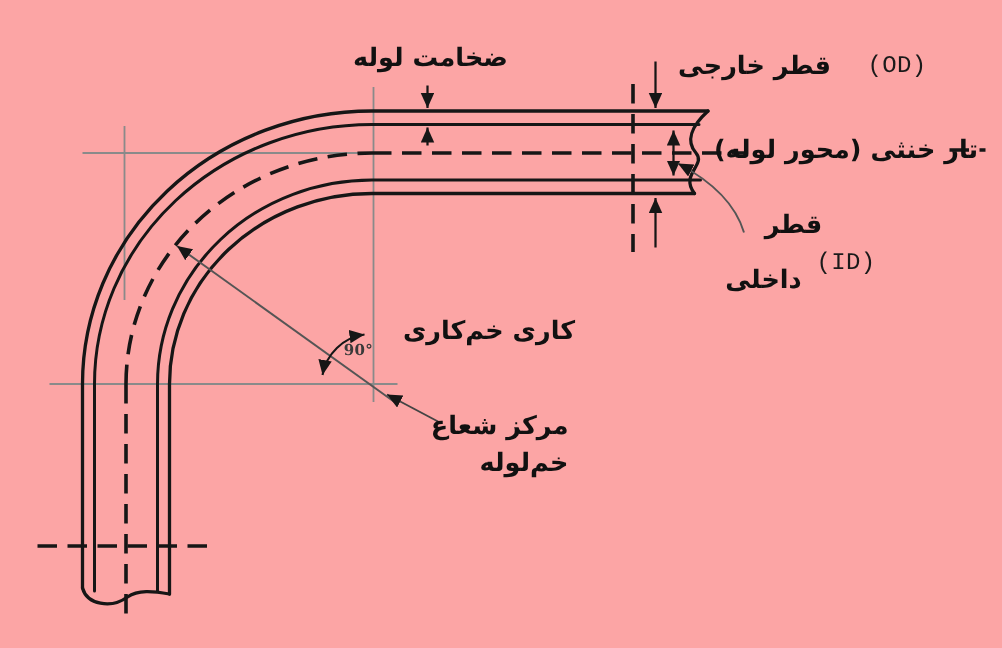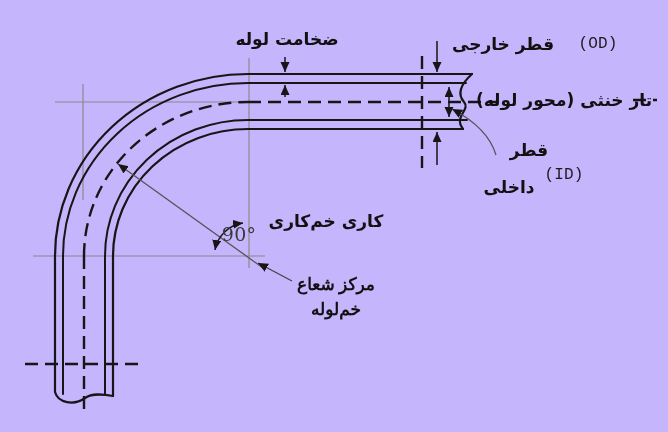--- a/index.html
+++ b/index.html
@@ -1,35 +1,35 @@
 <!DOCTYPE html>
 <html><head>
 <meta charset="utf-8">
 <style>
   html,body{margin:0;padding:0;background:#fff;}
   #stage{
-    position:relative;width:668px;height:432px;background:#c4b5fd;
+    position:relative;width:668px;height:432px;background:#fca5a5;
     font-family:"DejaVu Sans",sans-serif;overflow:hidden;
   }
   #stage svg{position:absolute;left:0;top:0;}
   .lbl{
     position:absolute;transform:translate(-50%,-50%);
     white-space:nowrap;color:#111111;font-weight:bold;font-size:17px;
     letter-spacing:0.2px;
   }
   .lbl.fa{direction:rtl;}
   .lbl.serif{
     font-family:"DejaVu Serif",serif;font-weight:normal;color:#222222;
     font-size:16px;letter-spacing:0.3px;
   }
   .lbl.abbr{font-family:Liberation Mono, monospace;font-weight:normal;font-size:16px;color:#1a1a1a;}
-  .lbl.small-angle{font-family:"DejaVu Serif",serif;font-weight:normal;font-size:19px;color:#3a3a3a;}
+  .lbl.small-angle{font-family:"DejaVu Serif",serif;font-weight:bold;font-size:10px;color:#3a3a3a;}
   .lbl-block{
     position:absolute;color:#111111;font-weight:bold;font-size:17px;
-    direction:rtl;text-align:center;line-height:25px;white-space:nowrap;font-family:Liberation Serif, serif;
+    direction:rtl;text-align:right;line-height:25px;white-space:nowrap;
   }
   .lbl-block span{display:block;}
 </style>
 </head>
 <body>
 
 <div id="stage">
 
   <svg width="668" height="432" viewBox="0 0 668 432">
     <defs>

